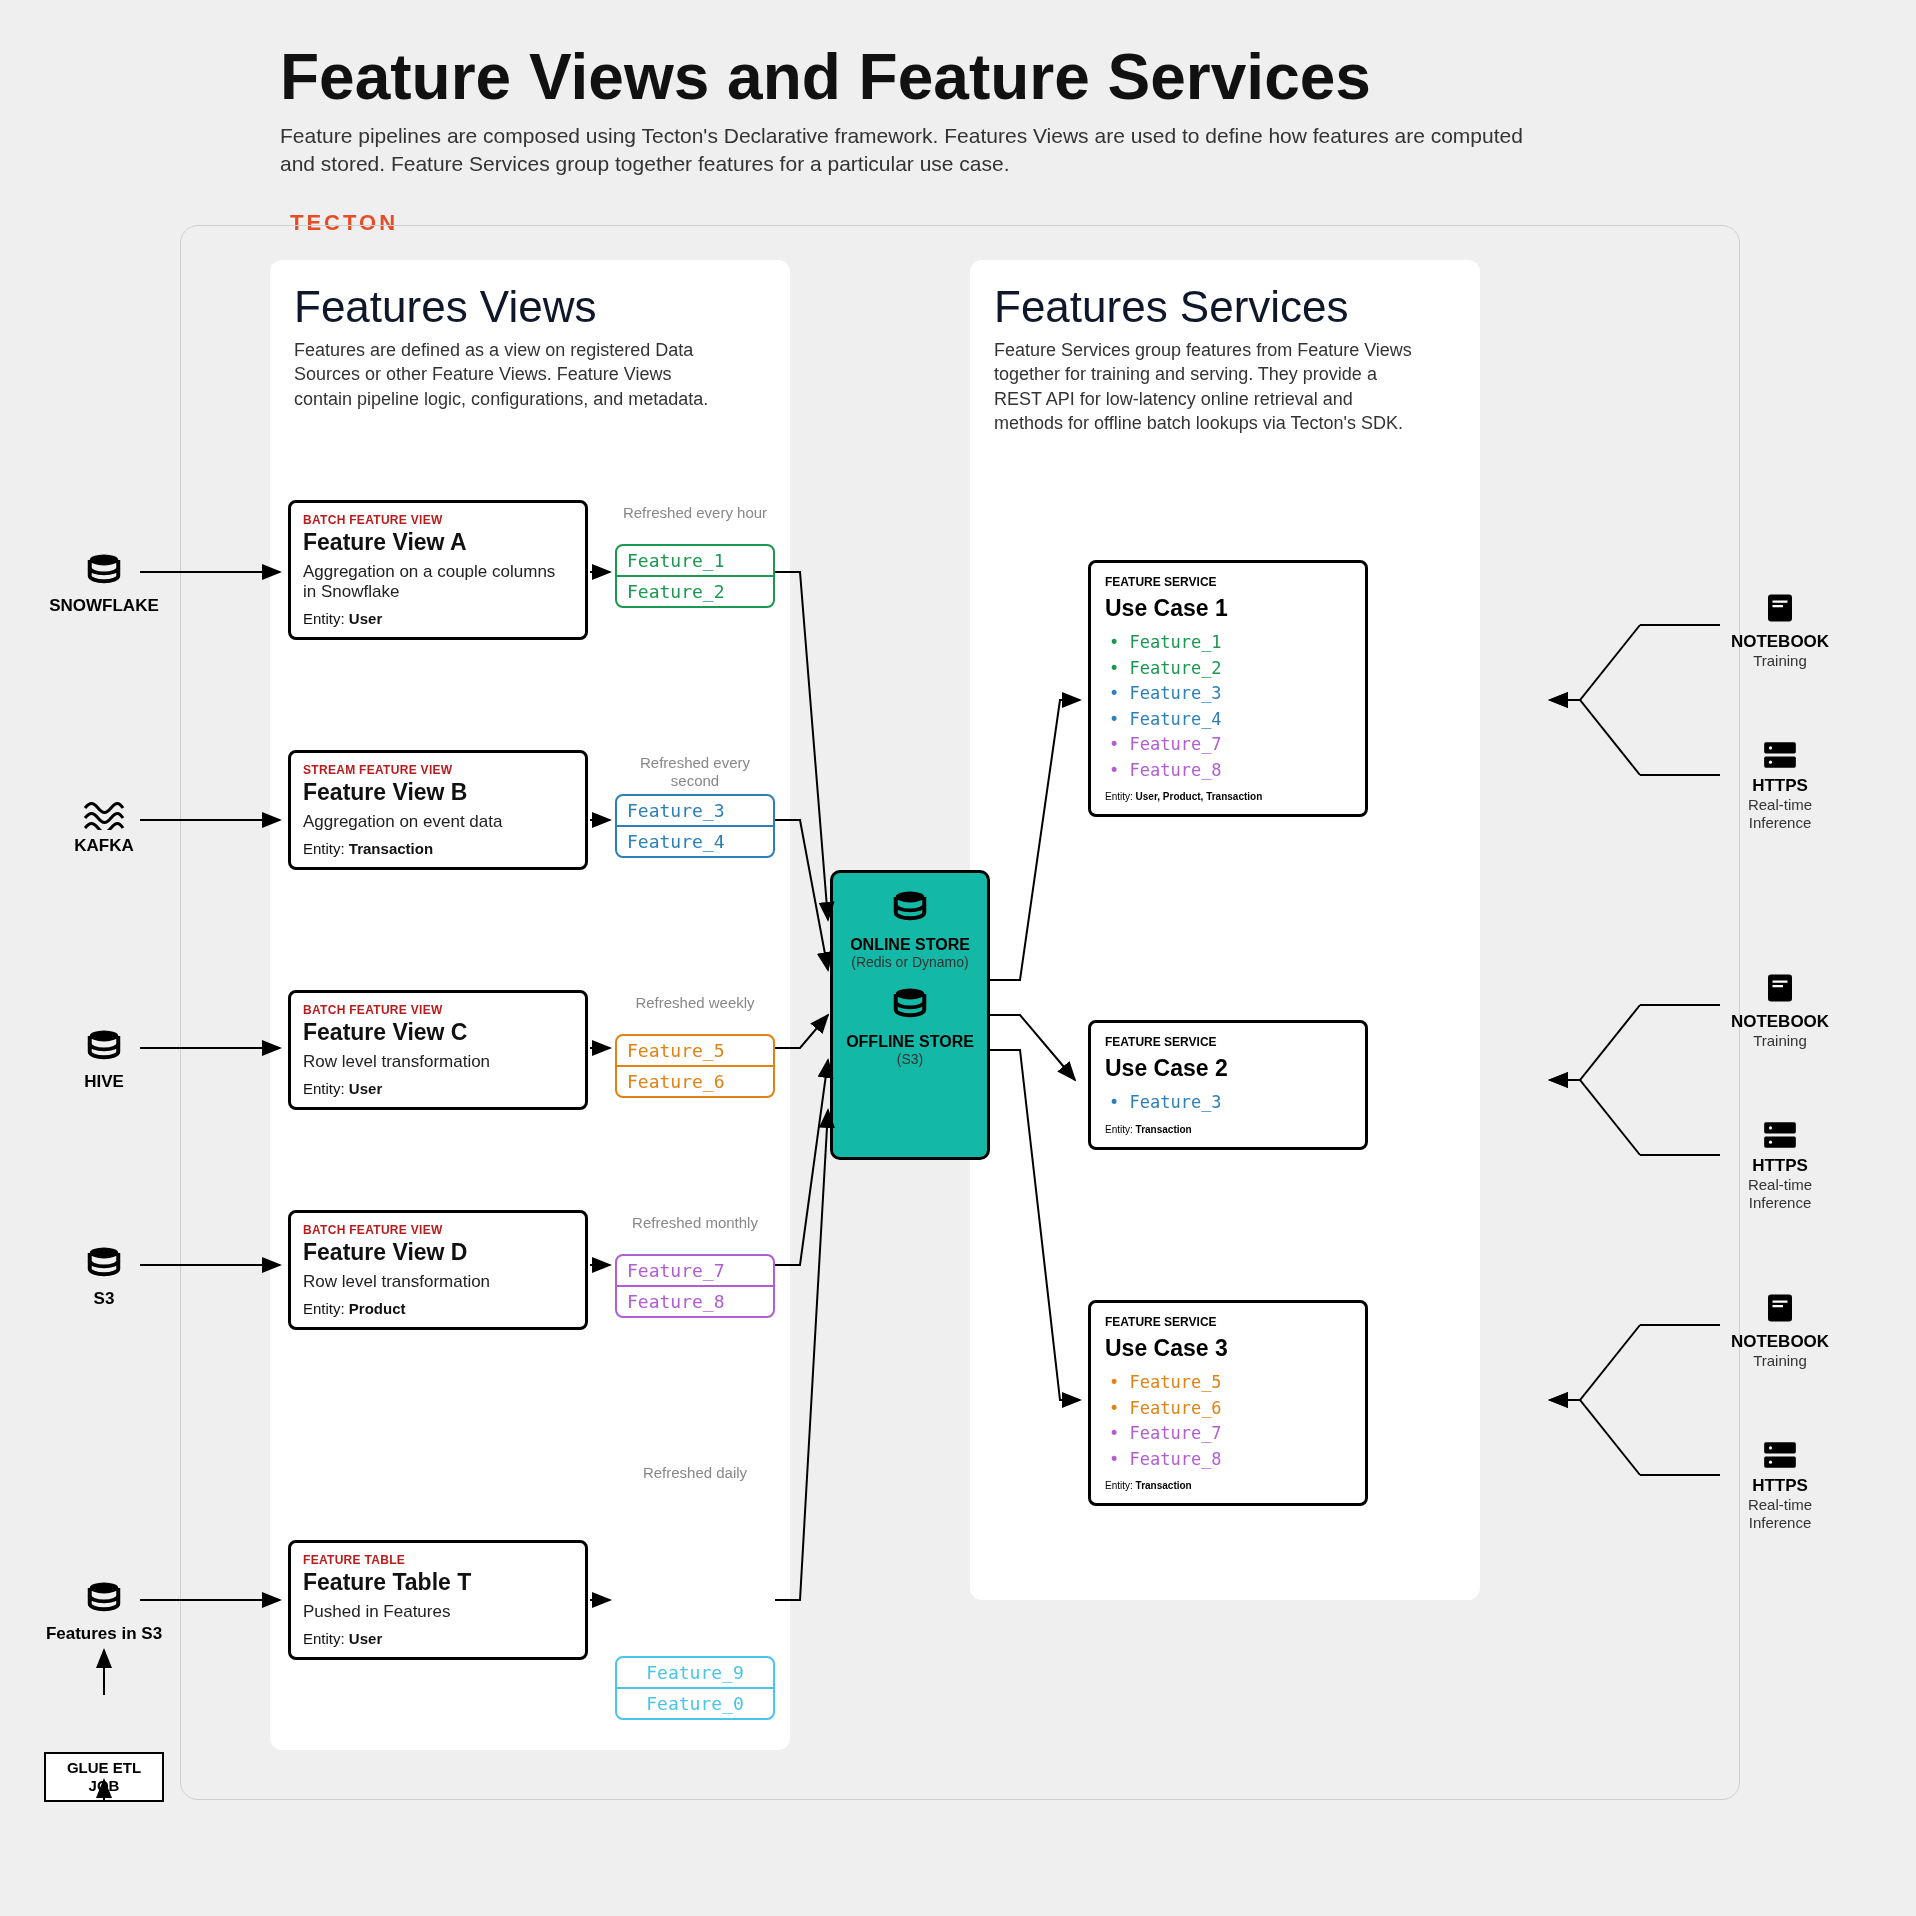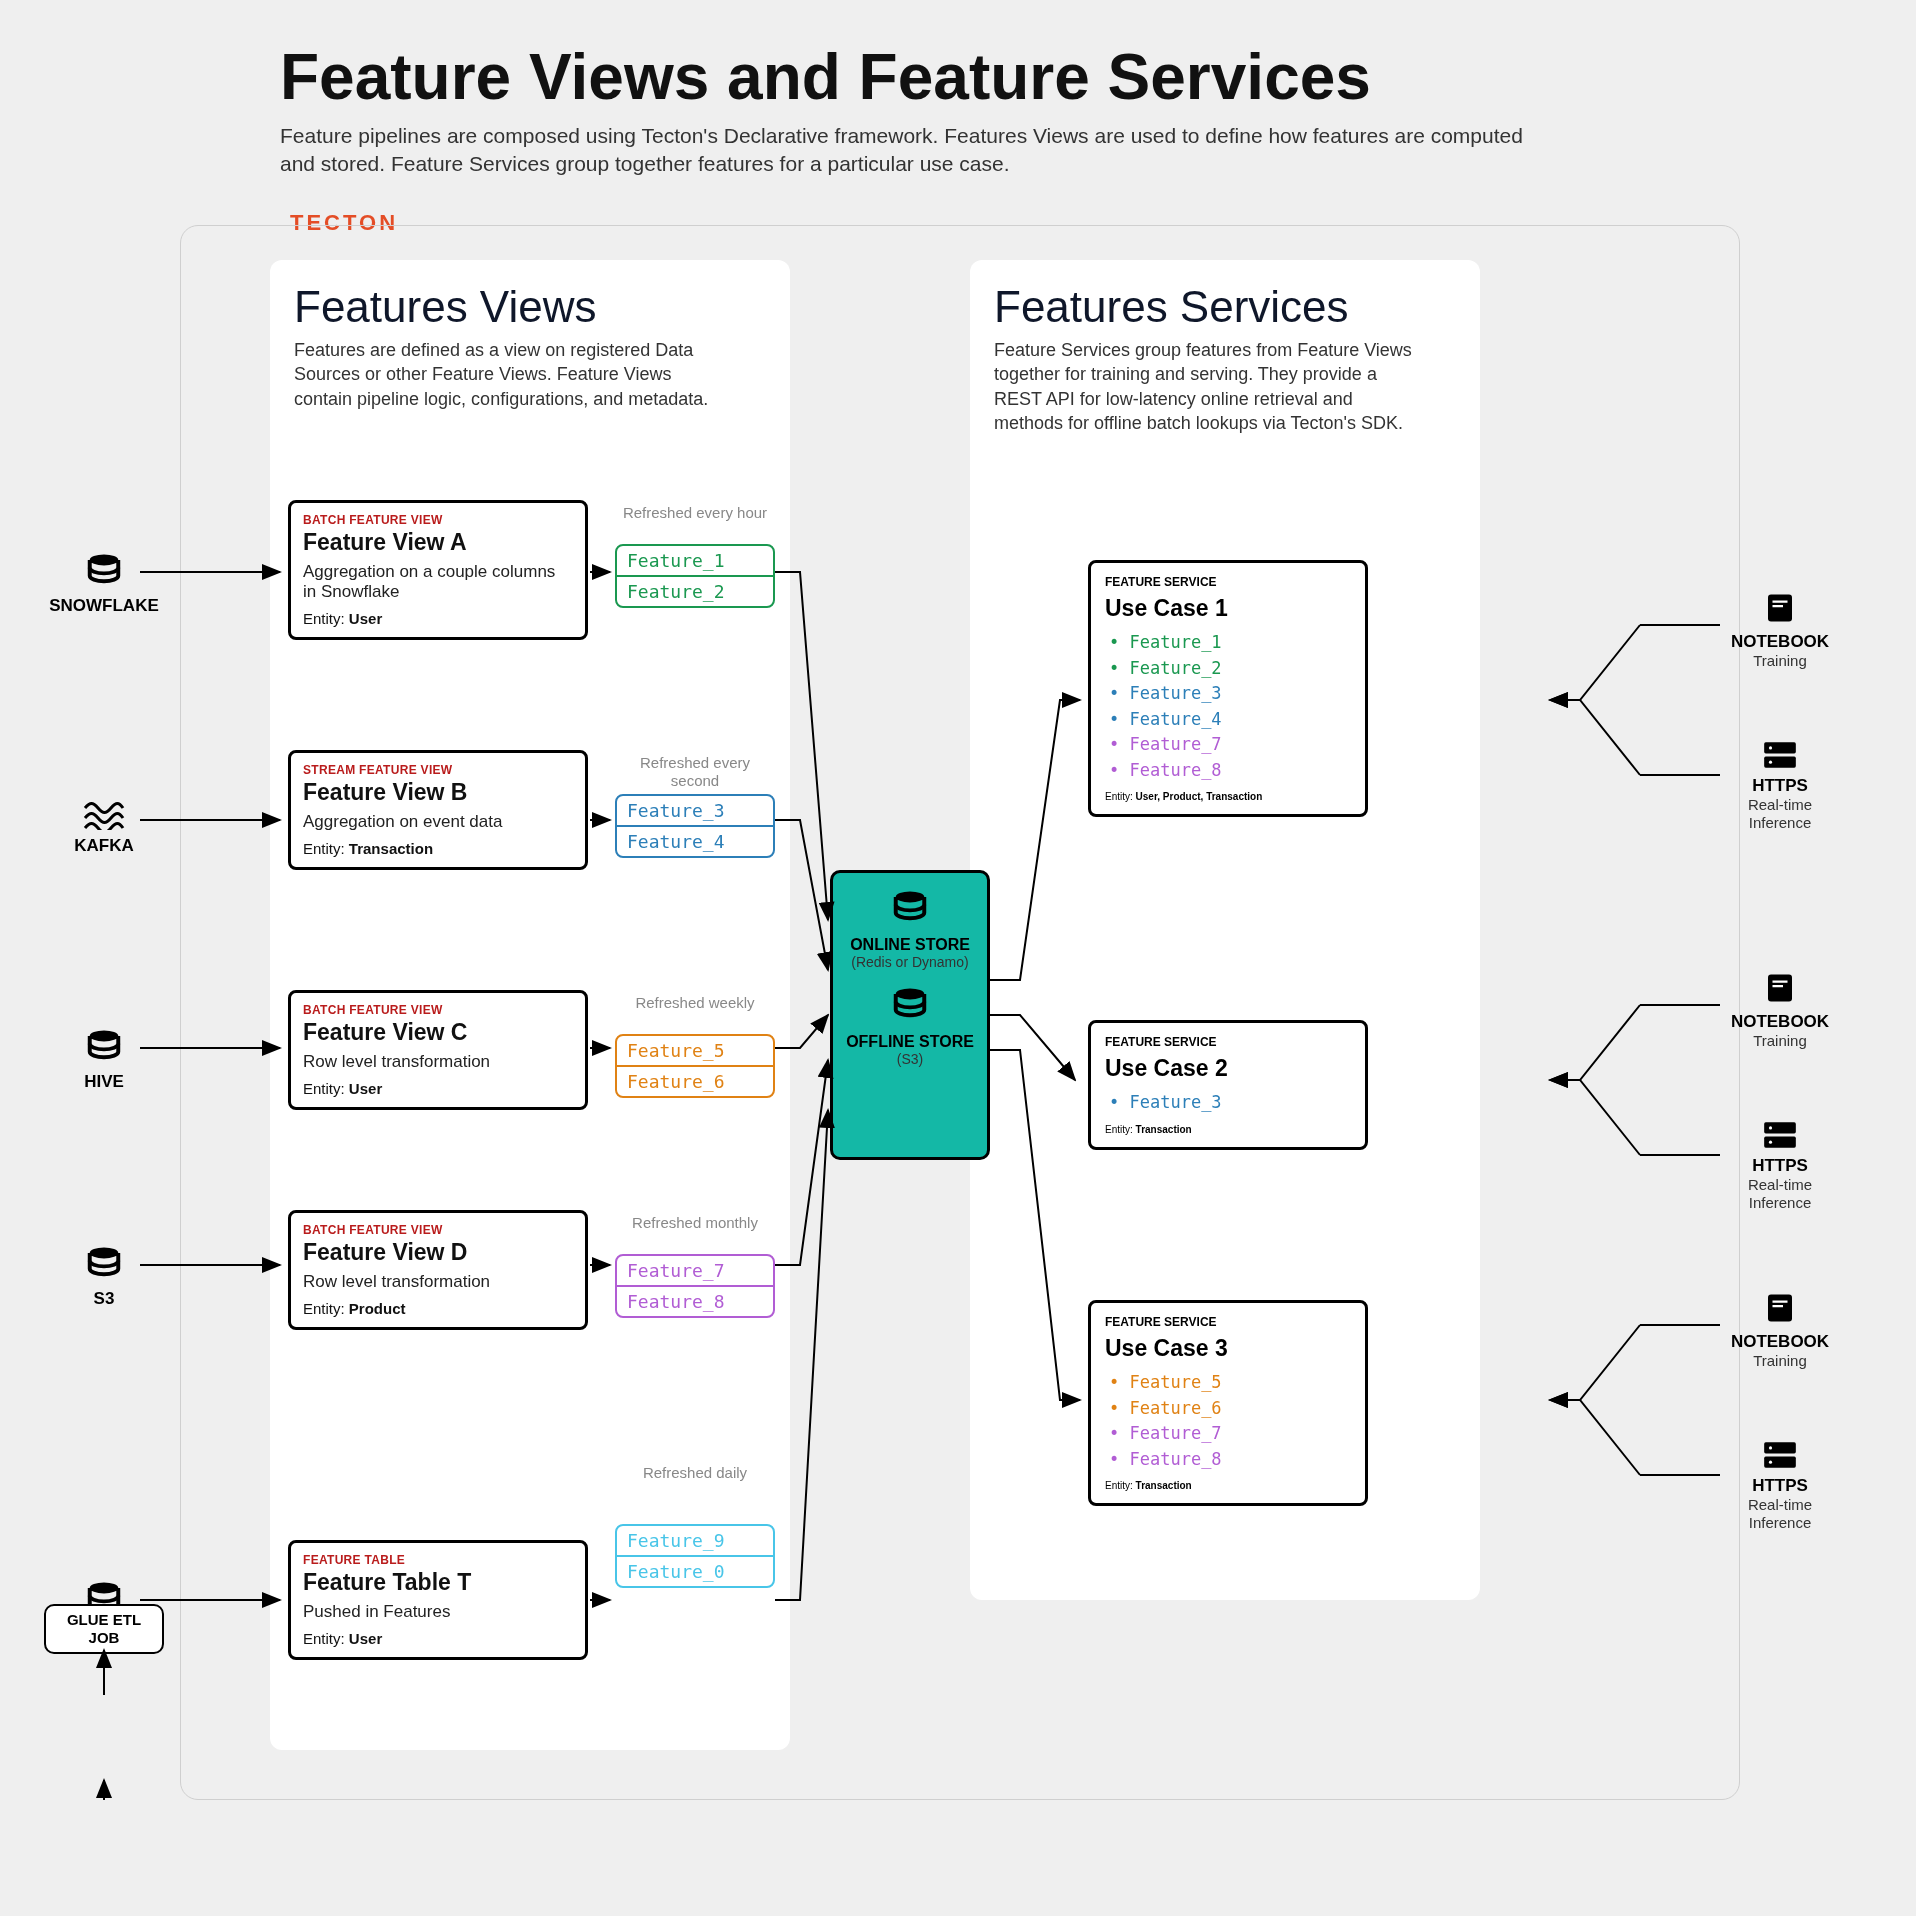--- a/index.html
+++ b/index.html
@@ -31,21 +31,21 @@
 .svcbox .kind{font-size:12px;font-weight:700}
 .svcbox .name{font-size:23px;font-weight:700;margin-top:6px}
 .svcbox ul{list-style:none;margin:8px 0 0 4px}
 .svcbox li{font-family:Menlo,Consolas,monospace;font-size:17px;line-height:1.5}
 .svcbox li::before{content:"• ";font-family:inherit}
 .svcbox .ent{font-size:10px;margin-top:8px}
 .svcbox .ent b{font-weight:700}
 .srcicon{position:absolute;width:120px;text-align:center}
 .srcicon .lbl{font-weight:700;font-size:17px;margin-top:2px}
 .srcicon .sub{font-size:15px;color:#333;line-height:1.2}
-.glue{position:absolute;left:44px;top:1604px;width:120px;border:2px solid #000;border-radius:10px;text-align:center;font-weight:700;font-size:15px;padding:5px 4px;background:#fff;line-height:1.2}
+.glue{position:absolute;left:44px;top:1752px;width:120px;border:2px solid #000;border-radius:0;text-align:center;font-weight:700;font-size:15px;padding:5px 4px;background:#fff;line-height:1.2}
 svg.wires{position:absolute;left:0;top:0;width:1916px;height:1916px;pointer-events:none}
 .ico-db{width:38px;height:38px}
 .ico-srv{width:38px;height:30px}
 .ico-book{width:36px;height:36px}
 .c-green{color:#1a9850;border-color:#1a9850}
 .c-blue{color:#2c7fb8;border-color:#2c7fb8}
 .c-orange{color:#e08214;border-color:#e08214}
 .c-purple{color:#b15dd4;border-color:#b15dd4}
 .c-cyan{color:#48c5e8;border-color:#48c5e8}
 </style>
@@ -113,21 +113,21 @@
       <div class="f c-purple">Feature_7</div>
       <div class="f c-purple">Feature_8</div>
     </div>
     <div class="fvbox" style="left: 288px; top: 1540px;">
       <div class="kind">FEATURE TABLE</div>
     <div class="name">Feature Table T</div>
     <div class="desc">Pushed in Features</div>
     <div class="ent">Entity: <b>User</b></div>
     </div>
     <div class="refresh" style="left: 615px; top: 1464px;">Refreshed daily</div>
-    <div class="featset c-cyan" style="left: 615px; top: 1524px;">
+    <div class="featset c-cyan" style="left: 615px; top: 1656px; text-align: center;">
       <div class="f c-cyan">Feature_9</div>
       <div class="f c-cyan">Feature_0</div>
     </div>
   </div>
 
 <div class="store">
   <svg class="ico-db" viewBox="0 0 24 24">
       <ellipse cx="12" cy="5" rx="9" ry="3.5" fill="#000"></ellipse>
       <path d="M3 5v5c0 1.9 4 3.5 9 3.5s9-1.6 9-3.5V5" fill="none" stroke="#000" stroke-width="2.5"></path>
       <path d="M3 10v5c0 1.9 4 3.5 9 3.5s9-1.6 9-3.5v-5" fill="none" stroke="#000" stroke-width="2.5"></path>

